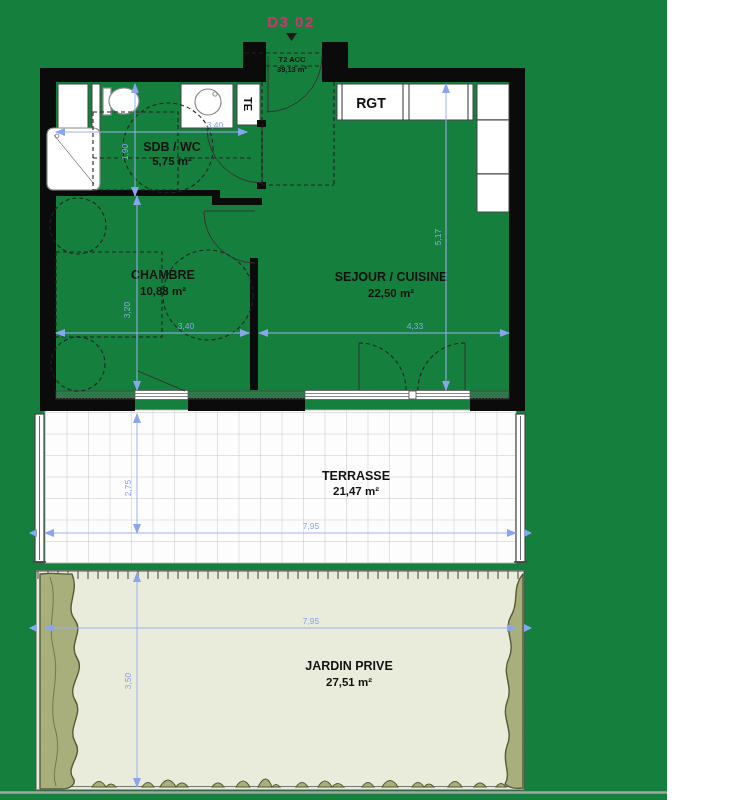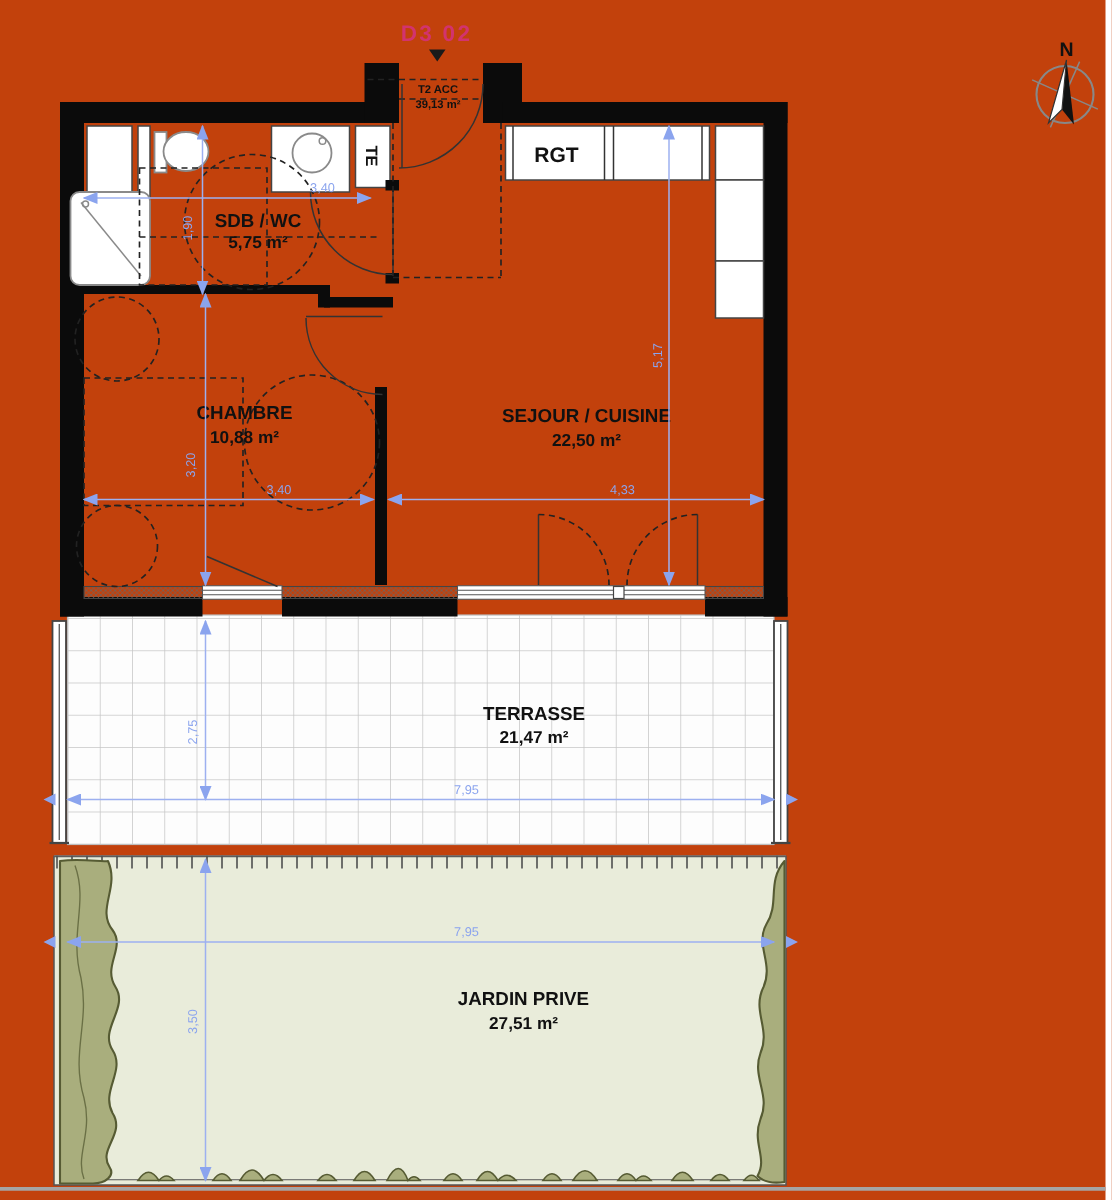--- a/index.html
+++ b/index.html
@@ -1,16 +1,16 @@
 <!DOCTYPE html>
 <html><head>
 <meta charset="utf-8">
 <style>
   html,body{margin:0;padding:0;background:#ffffff;}
-  .page{position:relative;width:737px;height:800px;background:#c2410c;overflow:hidden;
+  .page{position:relative;width:667px;height:800px;background:#15803d;overflow:hidden;
         font-family:"Liberation Sans", sans-serif;}
   svg text{font-family:"Liberation Sans", sans-serif;}
   .room-name{font-size:12.5px;font-weight:bold;fill:#111;}
   .room-area{font-size:11.5px;font-weight:bold;fill:#111;}
   .dim-label{font-size:8.5px;fill:#8ba4ee;}
   .small-label{font-size:7.5px;font-weight:bold;fill:#111;}
   .unit-label{font-size:15px;font-weight:bold;fill:#d2336e;letter-spacing:1.5px;}
   .rgt-label{font-size:14px;font-weight:bold;fill:#111;}
   .te-label{font-size:11px;font-weight:bold;fill:#111;}
   .compass-label{font-size:13px;font-weight:bold;fill:#111;}

